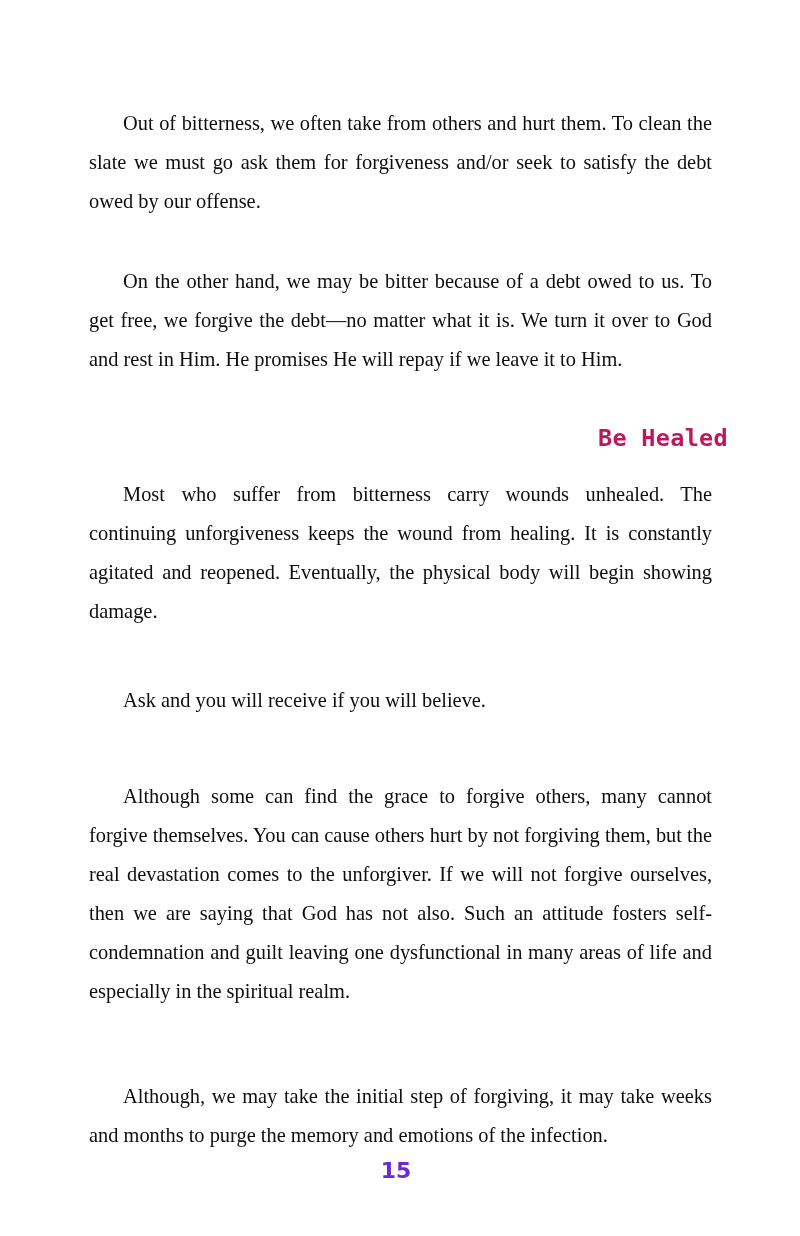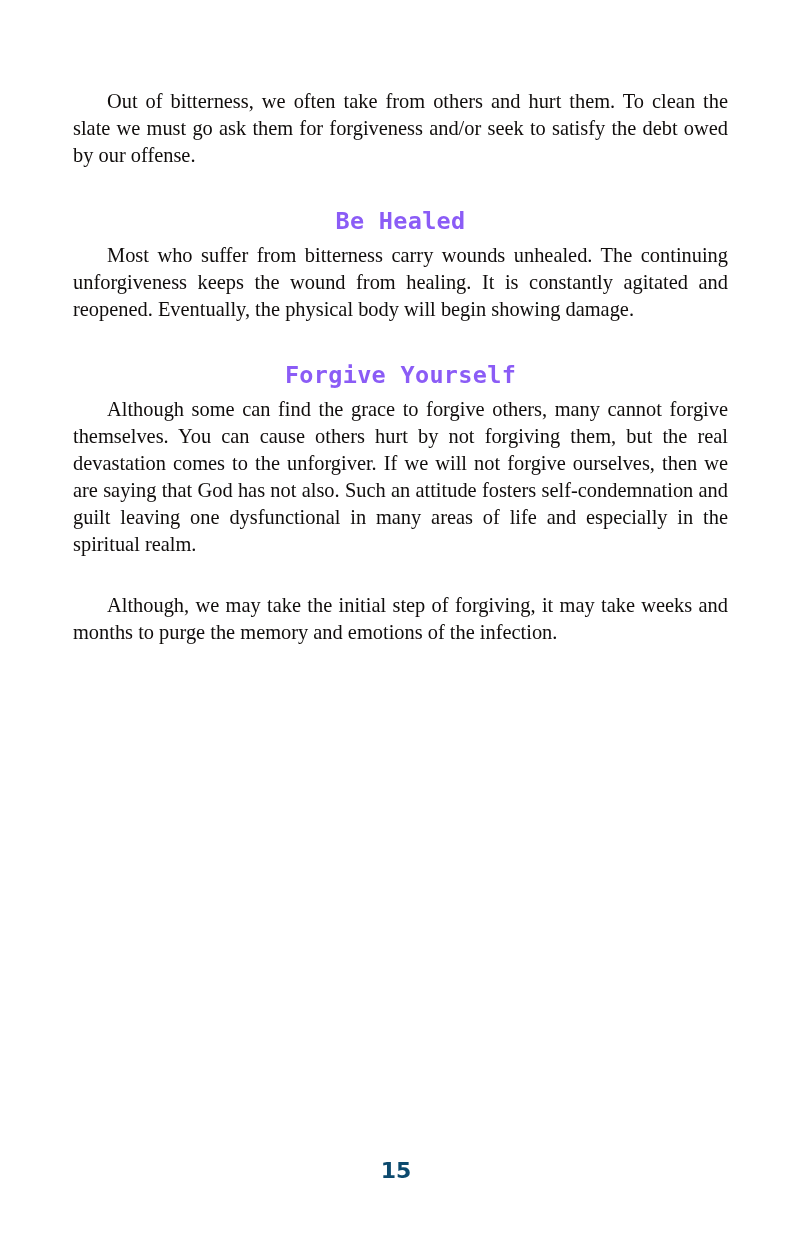--- a/index.html
+++ b/index.html
@@ -18,92 +18,93 @@
   }
   .text-column {
     position: absolute;
     left: 73px;
     top: 88px;
     width: 655px;
   }
   .body-par {
     font-family: "Liberation Serif", "DejaVu Serif", serif;
     font-size: 20.4px;
-    line-height: 27px;
+    line-height: 39px;
     color: #100d0c;
     text-align: justify;
     text-justify: inter-word;
-    margin: 0;
+    margin: 16px;
     text-indent: 34px;
     -webkit-font-smoothing: antialiased;
   }
   .par-gap {
     height: 9px;
   }
   .section-head {
     font-family: "DejaVu Sans Mono", "Liberation Mono", monospace;
     font-weight: bold;
     font-size: 23.5px;
     line-height: 30px;
-    color: #8b5cf6;
-    text-align: center;
+    color: #be185d;
+    text-align: right;
     margin: 0;
     letter-spacing: 0.3px;
   }
   .head-space-above {
     height: 19px;
   }
   .head-space-below {
     height: 6px;
   }
   .folio {
     position: absolute;
     left: 0;
     right: 8px;
     top: 1158px;
     text-align: center;
     font-family: "DejaVu Sans", "Liberation Sans", sans-serif;
     font-weight: bold;
     font-size: 22px;
     line-height: 26px;
-    color: #0c4a6e;
+    color: #6d28d9;
   }
 </style>
 </head>
 <body>
 
 <div class="page">
 
   <div class="text-column">
 
     <p class="body-par">Out of bitterness, we often take from others and hurt them. To clean the slate we must go ask them for forgiveness and/or seek to satisfy the debt owed by our offense.</p>
 
     <div class="par-gap"></div>
 
+    <p class="body-par">On the other hand, we may be bitter because of a debt owed to us. To get free, we forgive the debt—no matter what it is. We turn it over to God and rest in Him. He promises He will repay if we leave it to Him.</p>
 
     <div class="par-gap"></div>
 
 
     <div class="head-space-above"></div>
 
     <h2 class="section-head">Be Healed</h2>
 
     <div class="head-space-below"></div>
 
     <p class="body-par">Most who suffer from bitterness carry wounds unhealed. The continuing unforgiveness keeps the wound from healing. It is constantly agitated and reopened. Eventually, the physical body will begin showing damage.</p>
 
     <div class="par-gap"></div>
 
 
     <div class="par-gap"></div>
 
+    <p class="body-par">Ask and you will receive if you will believe.</p>
 
     <div class="head-space-above"></div>
 
-    <h2 class="section-head">Forgive Yourself</h2>
 
     <div class="head-space-below"></div>
 
     <p class="body-par">Although some can find the grace to forgive others, many cannot forgive themselves. You can cause others hurt by not forgiving them, but the real devastation comes to the unforgiver. If we will not forgive ourselves, then we are saying that God has not also. Such an attitude fosters self-condemnation and guilt leaving one dysfunctional in many areas of life and especially in the spiritual realm.</p>
 
     <div class="head-space-above"></div>
 
 
     <div class="head-space-below"></div>
 

